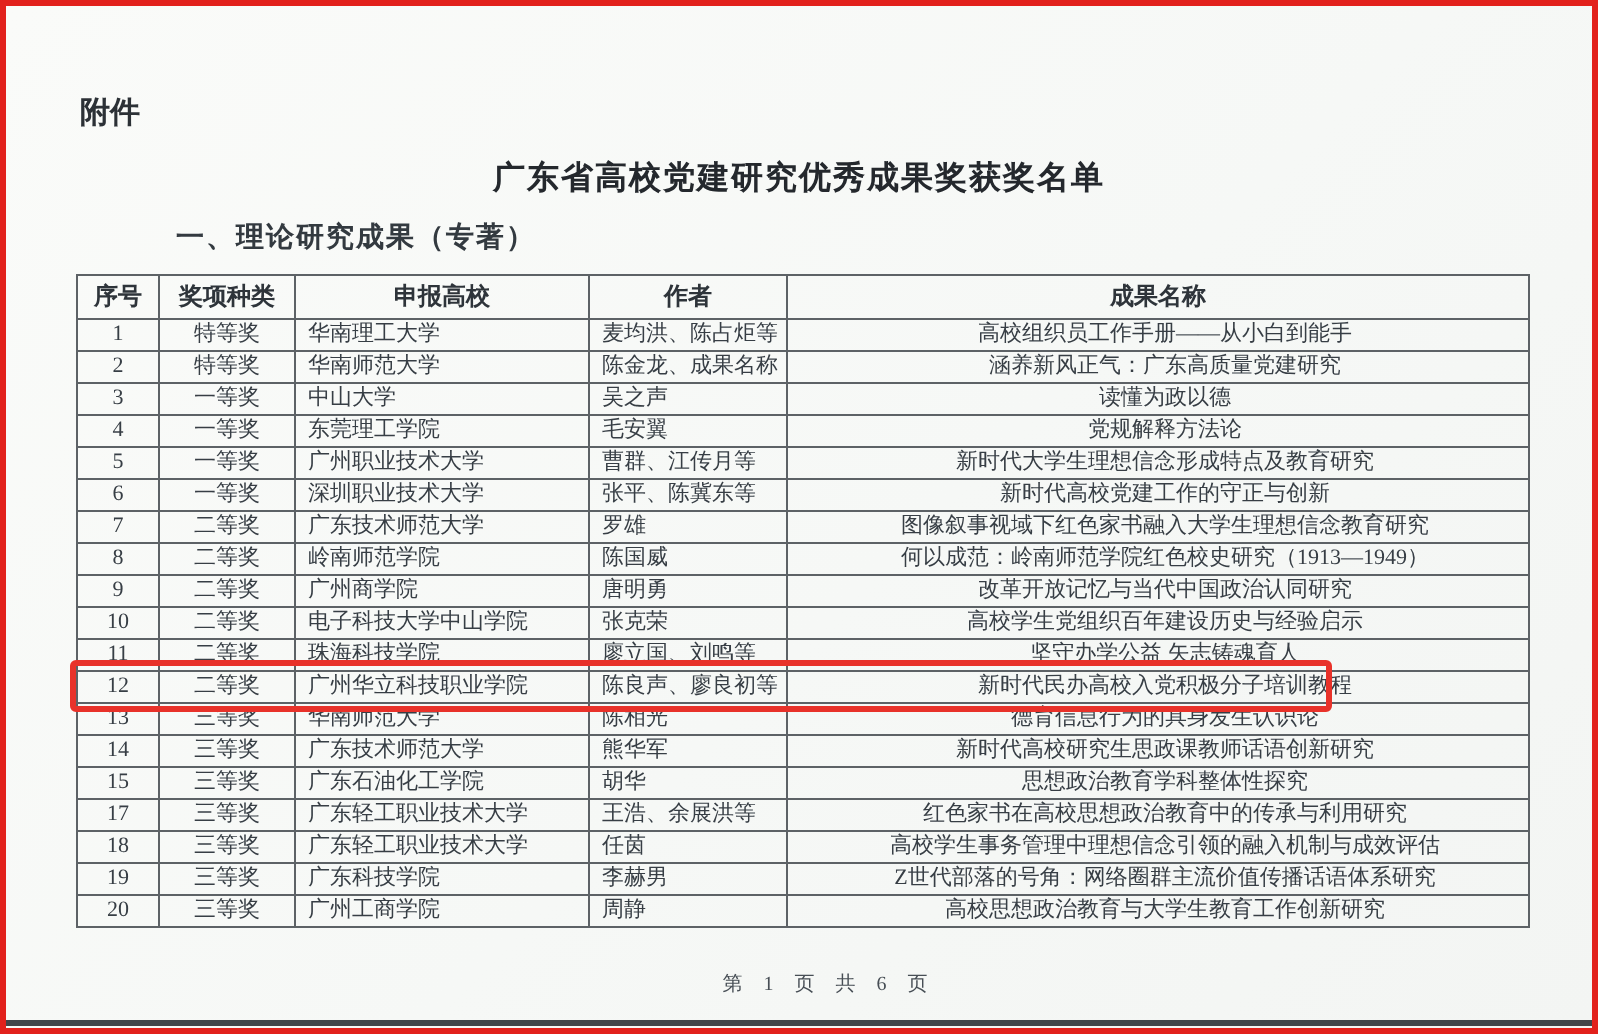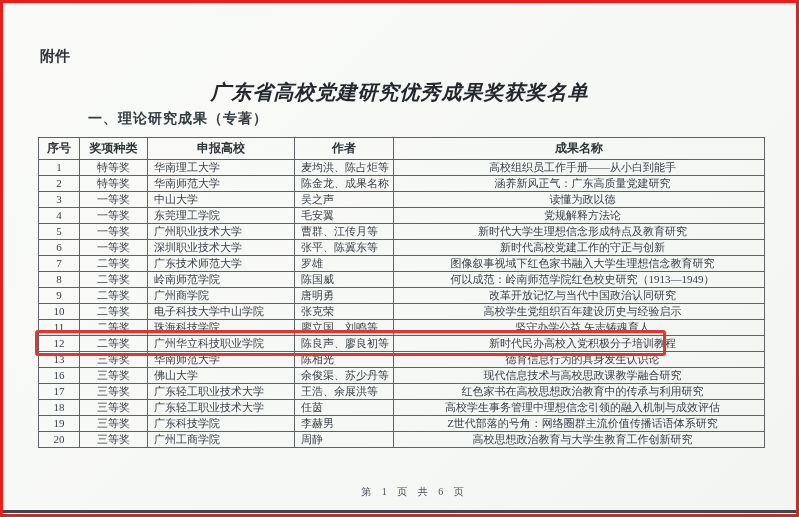--- a/index.html
+++ b/index.html
@@ -13,23 +13,22 @@
   }
   .attachment {
     position:absolute; left:37px; top:44px;
     font-family:Liberation Serif, serif;
     font-weight:bold; font-size:15px; color:#2c3136;
   }
   .doc-title {
     position:absolute; left:0; top:76px; width:100%;
     text-align:center;
     font-family:"Liberation Sans","DejaVu Sans",sans-serif;
-    font-weight:bold; font-size:20px; color:#24282d;
+    font-weight:bold; font-size:16px; color:#24282d;
     letter-spacing:1px;
-    font-style:italic;
   }
   .section-heading {
     position:absolute; left:37px; top:107px;
     font-size:14px; font-weight:600; color:#333a40;
     letter-spacing:1px;
     margin-left:48px;
   }
   table.awards {
     position:absolute; left:35px; top:134px; width:727px;
     border-collapse:collapse; table-layout:fixed;
@@ -175,25 +174,32 @@
           <td data-name="cell-title">新时代民办高校入党积极分子培训教程</td>
         </tr>
         <tr data-name="table-row">
           <td data-name="cell-no">13</td>
           <td data-name="cell-award">三等奖</td>
           <td data-name="cell-university">华南师范大学</td>
           <td data-name="cell-authors">陈相光</td>
           <td data-name="cell-title">德育信息行为的具身发生认识论</td>
         </tr>
         <tr data-name="table-row">
-          <td data-name="cell-no">16</td>
-          <td data-name="cell-award">三等奖</td>
-          <td data-name="cell-university">佛山大学</td>
-          <td data-name="cell-authors">余俊渠、苏少丹等</td>
-          <td data-name="cell-title">现代信息技术与高校思政课教学融合研究</td>
+          <td data-name="cell-no">14</td>
+          <td data-name="cell-award">三等奖</td>
+          <td data-name="cell-university">广东技术师范大学</td>
+          <td data-name="cell-authors">熊华军</td>
+          <td data-name="cell-title">新时代高校研究生思政课教师话语创新研究</td>
+        </tr>
+        <tr data-name="table-row">
+          <td data-name="cell-no">15</td>
+          <td data-name="cell-award">三等奖</td>
+          <td data-name="cell-university">广东石油化工学院</td>
+          <td data-name="cell-authors">胡华</td>
+          <td data-name="cell-title">思想政治教育学科整体性探究</td>
         </tr>
         <tr data-name="table-row">
           <td data-name="cell-no">17</td>
           <td data-name="cell-award">三等奖</td>
           <td data-name="cell-university">广东轻工职业技术大学</td>
           <td data-name="cell-authors">王浩、余展洪等</td>
           <td data-name="cell-title">红色家书在高校思想政治教育中的传承与利用研究</td>
         </tr>
         <tr data-name="table-row">
           <td data-name="cell-no">18</td>

